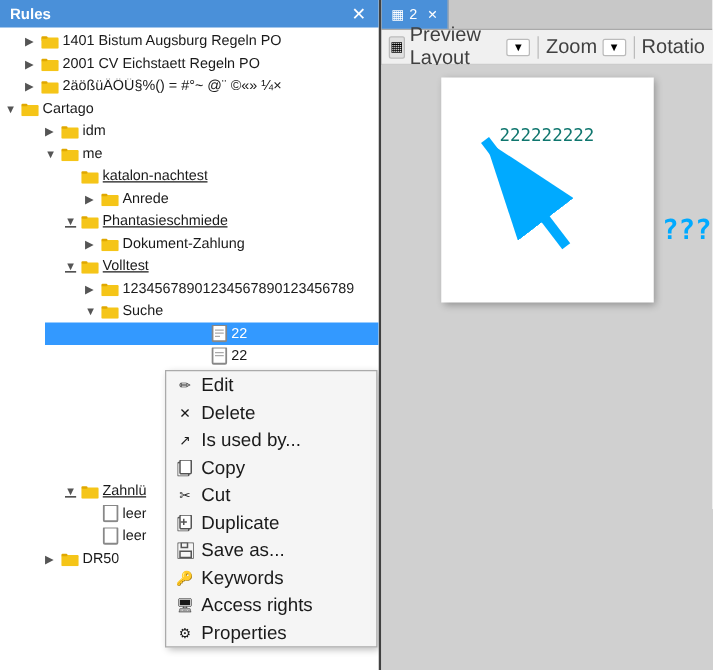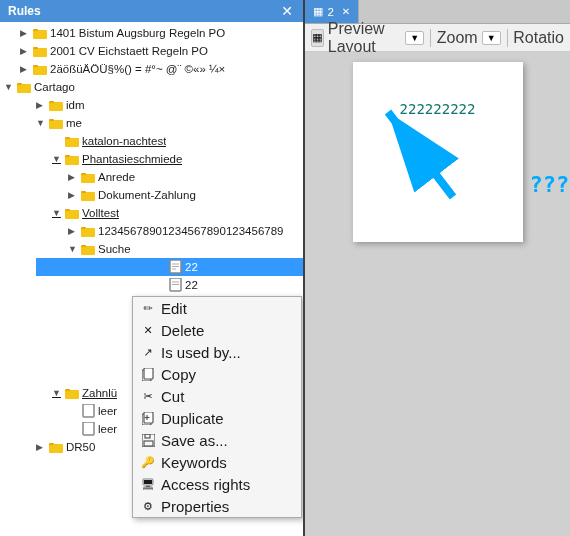--- a/index.html
+++ b/index.html
@@ -372,40 +372,40 @@
       <span class="arrow empty"></span>
       <span class="icon">
         <svg width="14" height="12" viewBox="0 0 14 12">
             <rect x="0" y="3" width="14" height="9" rx="1" fill="#f5c518"></rect>
             <rect x="0" y="2" width="5" height="2" rx="1" fill="#e0a800"></rect>
           </svg>
       </span>
       <span class="item-label">katalon-nachtest</span>
     </div>
 
+    <div class="tree-item indent5">
+      <span class="arrow right"></span>
+      <span class="icon">
+        <svg width="14" height="12" viewBox="0 0 14 12">
+            <rect x="0" y="3" width="14" height="9" rx="1" fill="#f5c518"></rect>
+            <rect x="0" y="2" width="5" height="2" rx="1" fill="#e0a800"></rect>
+          </svg>
+      </span>
+      <span class="item-label">Anrede</span>
+    </div>
+
     <div class="tree-item indent4">
       <span class="arrow down"></span>
       <span class="icon">
         <svg width="14" height="12" viewBox="0 0 14 12">
             <rect x="0" y="3" width="14" height="9" rx="1" fill="#f5c518"></rect>
             <rect x="0" y="2" width="5" height="2" rx="1" fill="#e0a800"></rect>
           </svg>
       </span>
       <span class="item-label">Phantasieschmiede</span>
-    </div>
-
-    <div class="tree-item indent5">
-      <span class="arrow right"></span>
-      <span class="icon">
-        <svg width="14" height="12" viewBox="0 0 14 12">
-            <rect x="0" y="3" width="14" height="9" rx="1" fill="#f5c518"></rect>
-            <rect x="0" y="2" width="5" height="2" rx="1" fill="#e0a800"></rect>
-          </svg>
-      </span>
-      <span class="item-label">Anrede</span>
     </div>
 
     <div class="tree-item indent5">
       <span class="arrow right"></span>
       <span class="icon">
         <svg width="14" height="12" viewBox="0 0 14 12">
             <rect x="0" y="3" width="14" height="9" rx="1" fill="#f5c518"></rect>
             <rect x="0" y="2" width="5" height="2" rx="1" fill="#e0a800"></rect>
           </svg>
       </span>

